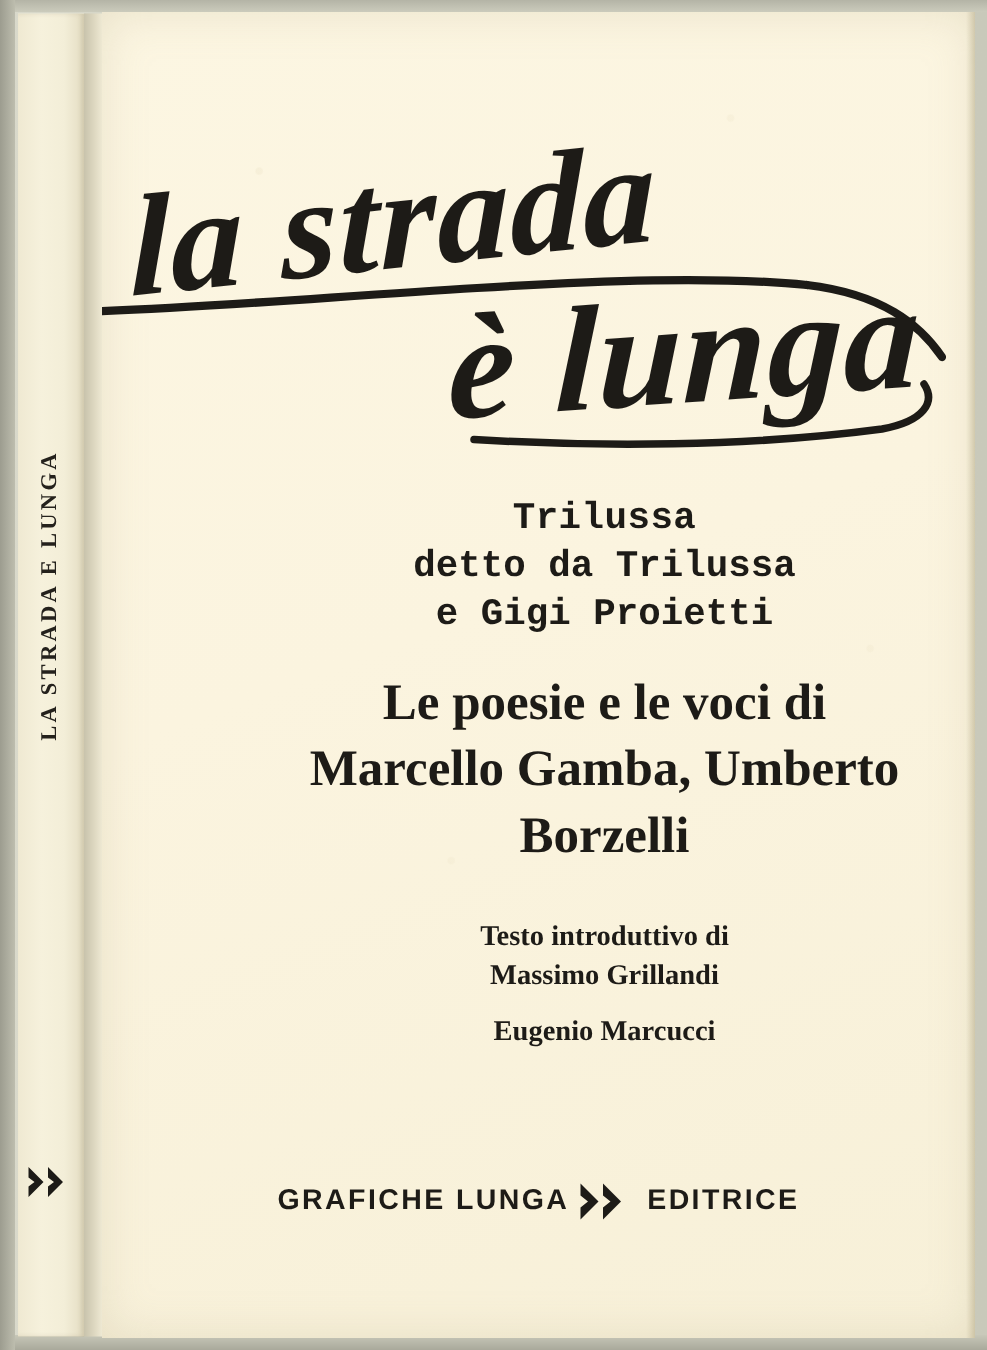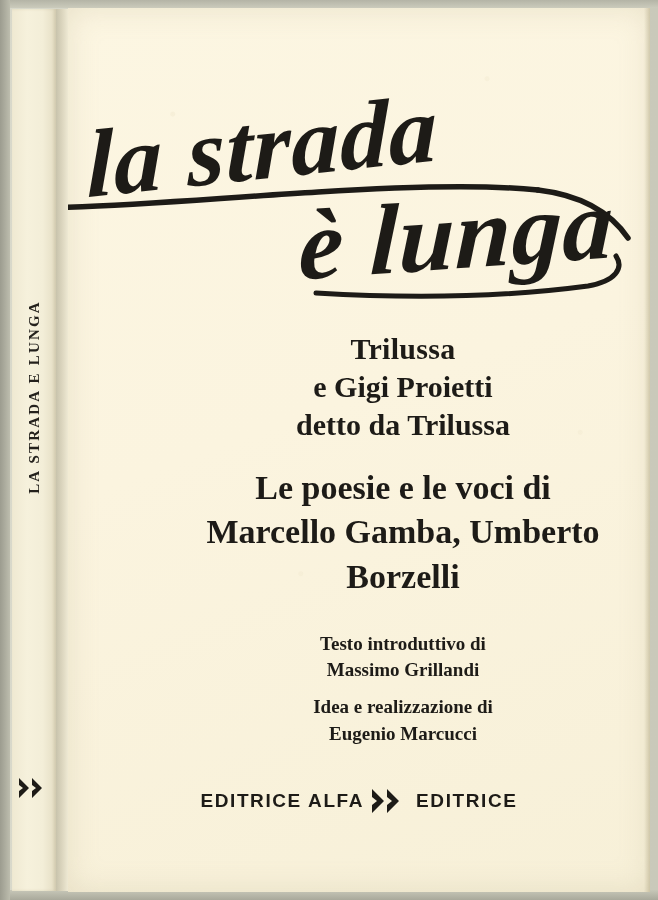--- a/index.html
+++ b/index.html
@@ -115,23 +115,23 @@
   
   .credits {
     position: absolute;
     right: 32px;
     top: 322px;
     width: 430px;
     text-align: center;
     color: #1d1b17;
   }
   .perf {
-    font-family: Liberation Serif, serif;
-    font-weight: bold;
-    font-size: 30px;
+    font-family: Liberation Mono, monospace;
+    font-weight: bold;
+    font-size: 25px;
     line-height: 1.27;
     text-align: center;
   }
   .perf .l1 { letter-spacing: 0.3px; }
   .voices {
     margin-top: 22px;
     font-family: "Liberation Serif", serif;
     font-weight: bold;
     font-size: 34px;
     line-height: 1.3;
@@ -220,40 +220,39 @@
         <g fill="none" stroke="#1d1b17" stroke-width="5" stroke-linecap="round">
 
           <path d="M248 205 C 330 210, 430 210, 520 198 C 548 193, 556 180, 548 168"></path>
         </g>
       </svg>
     </div>
 
     <div class="credits">
       <div class="perf">
         <div class="l1">Trilussa</div>
+        <div>detto da Trilussa</div>
         <div>e Gigi Proietti</div>
-        <div>detto da Trilussa</div>
       </div>
 
       <div class="voices">
         <div>Le poesie e le voci di</div>
         <div>Marcello Gamba, Umberto Borzelli</div>
       </div>
 
       <div class="small-block">
         <div>Testo introduttivo di</div>
         <div>Massimo Grillandi</div>
         <div class="gap"></div>
-        <div>Idea e realizzazione di</div>
         <div>Eugenio Marcucci</div>
       </div>
     </div>
 
     <div class="publisher">
-      <span class="pub-left">EDITRICE ALFA</span>
+      <span class="pub-left">GRAFICHE LUNGA</span>
       <svg class="pub-mark" viewBox="0 0 40 26">
         <path d="M2 1 L14 13 L2 25 L2 17 L7 13 L2 9 Z" fill="#1d1b17"></path>
         <path d="M17 1 L29 13 L17 25 L17 17 L22 13 L17 9 Z" fill="#1d1b17"></path>
       </svg>
       <span class="pub-right">EDITRICE</span>
     </div>
 
     <div class="cover-edge-right"></div>
   </div>
 

